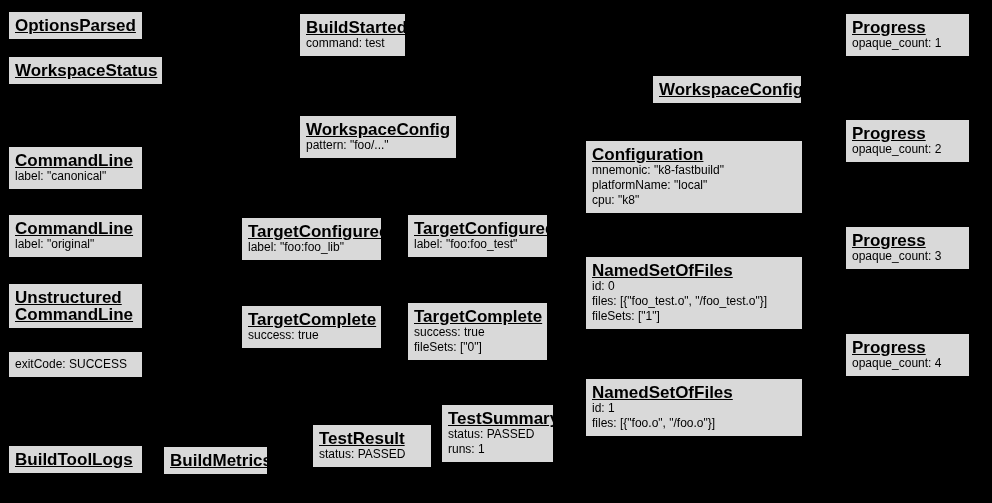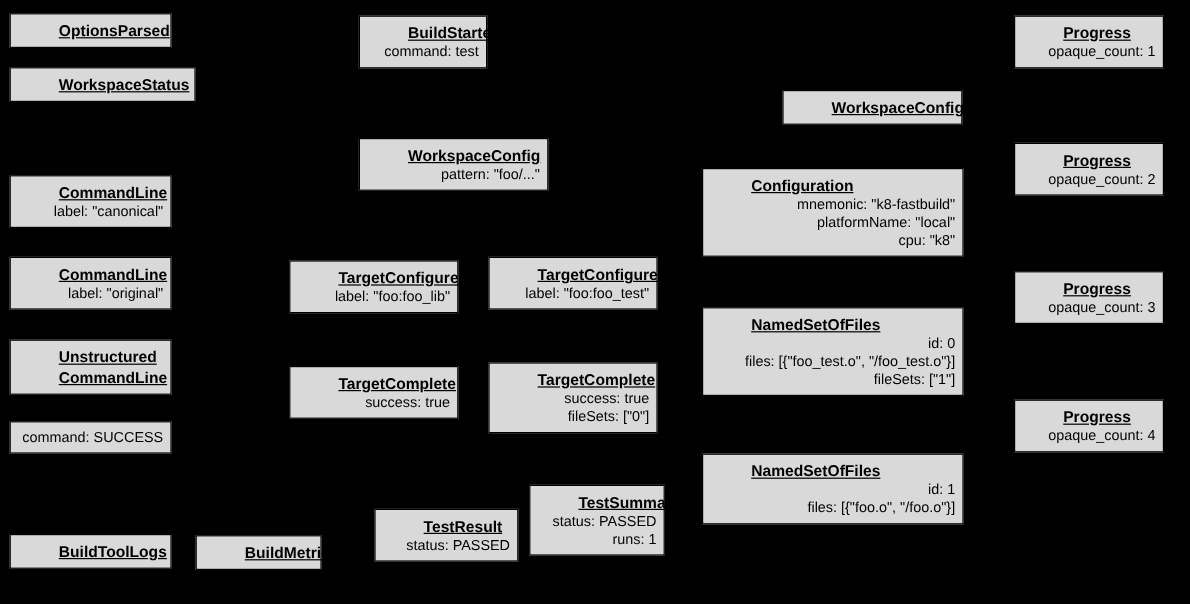--- a/index.html
+++ b/index.html
@@ -20,31 +20,29 @@
     box-sizing: border-box;
     background: #d9d9d9;
     border: 1px solid #000000;
     padding: 5px 6px;
     color: #000000;
   }
   .node .title {
     display: block;
     font-weight: bold;
     text-decoration: underline;
-    font-size: 13px;
+    font-size: 17px;
     line-height: 17px;
     white-space: pre-line;
-    margin-left: 34px;
   }
   .node .line {
     display: block;
     font-size: 12px;
     line-height: 15px;
     white-space: nowrap;
-    text-align: right;
   }
   
   .n0  { left: 8px;   top: 11px;  width: 135px; }
   .n1  { left: 8px;   top: 56px;  width: 155px; }
   .n2  { left: 8px;   top: 101px; width: 135px; }
   .n3  { left: 8px;   top: 146px; width: 135px; }
   .n4  { left: 8px;   top: 214px; width: 135px; }
   .n5  { left: 8px;   top: 283px; width: 135px; }
   .n6  { left: 8px;   top: 351px; width: 135px; }
   .n7  { left: 8px;   top: 445px; width: 135px; }
@@ -89,21 +87,21 @@
     <span class="title">CommandLine</span>
     <span class="line">label: "original"</span>
   </div>
 
   <div class="node n5">
     <span class="title">Unstructured
 CommandLine</span>
   </div>
 
   <div class="node n6">
-    <span class="line">command: SUCCESS</span>
+    <span class="line">exitCode: SUCCESS</span>
   </div>
 
   <div class="node n7">
     <span class="title">BuildToolLogs</span>
   </div>
 
   <div class="node n8">
     <span class="title">BuildMetrics</span>
   </div>
 

